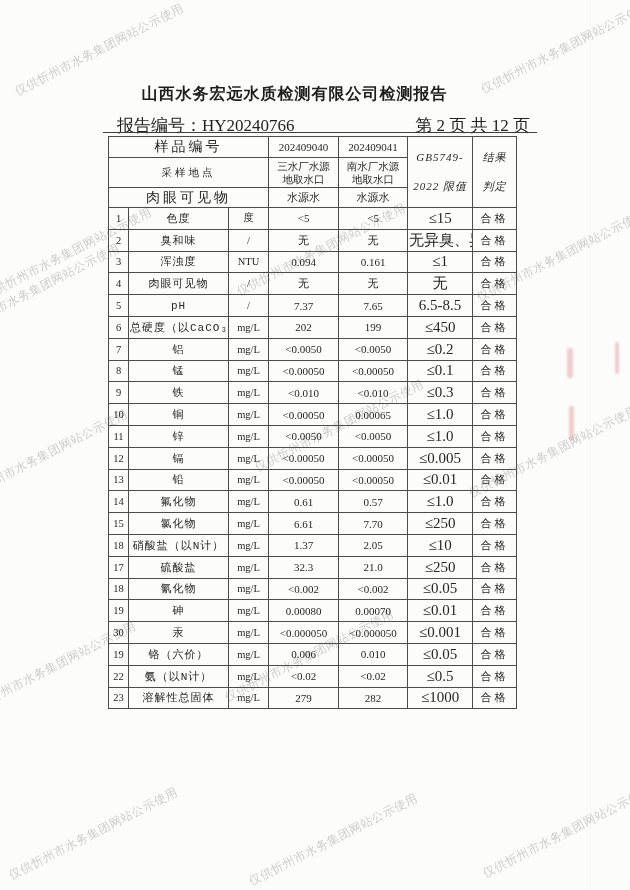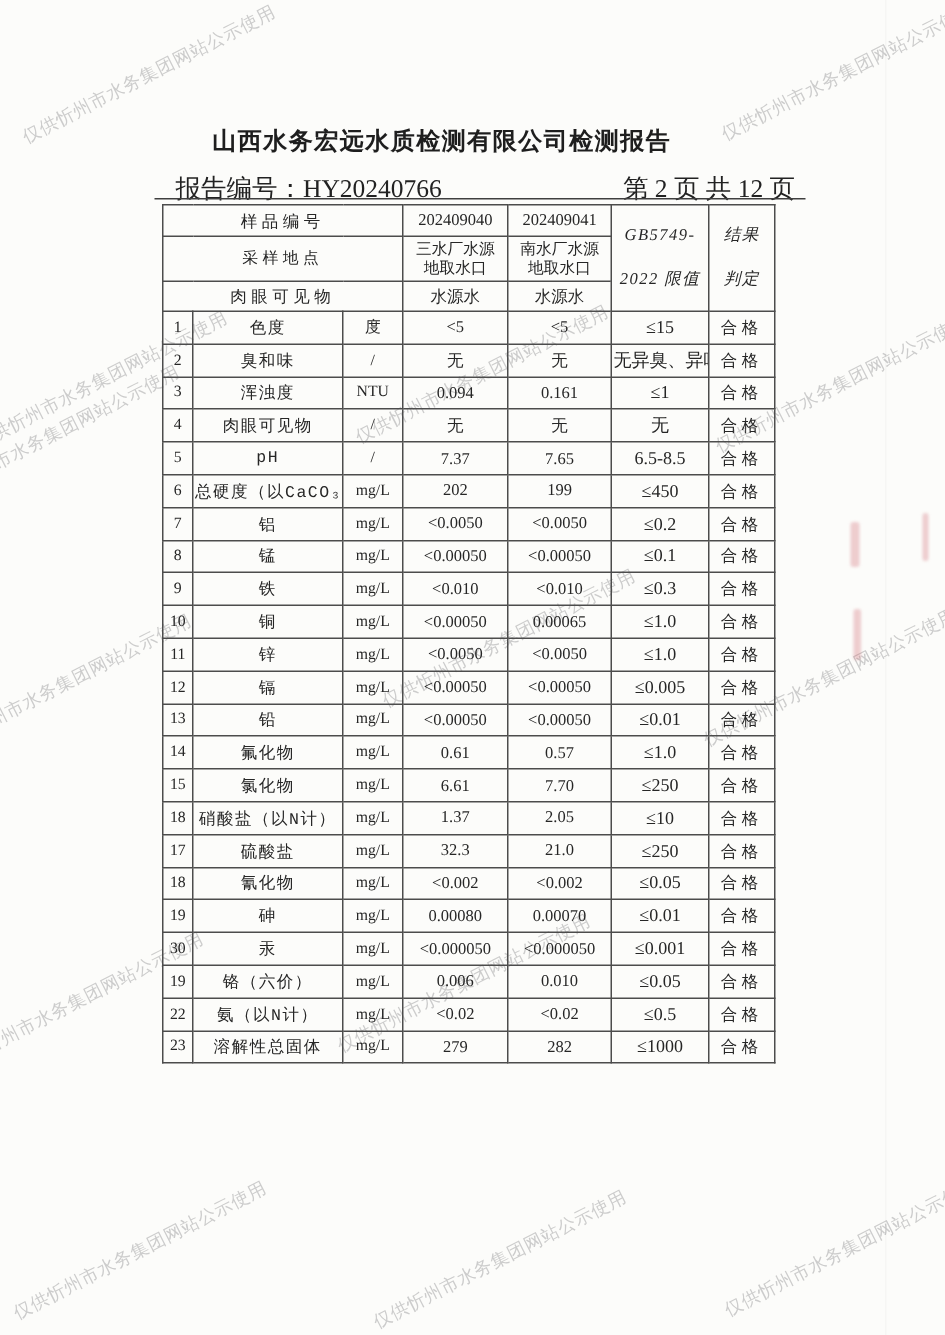--- a/index.html
+++ b/index.html
@@ -28,27 +28,27 @@
     border-collapse:collapse;table-layout:fixed;width:408px;
     font-size:11px;color:#262626;
   }
   table.report td{
     border:1px solid #4c4c4c;text-align:center;vertical-align:middle;
     padding:0 1px;overflow:hidden;
   }
   tr.hrowA td{height:20px;}
   tr.hrowB td{height:29px;font-size:10.5px;white-space:pre-line;line-height:13px;}
   tr.hrowC td{height:19px;}
-  td.hlabel{letter-spacing:3px;font-size:11px;}
+  td.hlabel{letter-spacing:3px;font-size:14px;}
   td.vspan{white-space:pre-line;line-height:29px;font-size:11px;letter-spacing:1px;font-style:italic;}
   tr.drow td{height:20.8px;}
   td.c-no{font-size:10.5px;}
   td.c-param{text-align:left;padding-left:6px;letter-spacing:1px;white-space:nowrap;font-family:Liberation Mono, monospace;}
   td.c-unit{font-size:10.5px;}
-  td.c-limit{white-space:nowrap;font-size:12px;}
+  td.c-limit{white-space:nowrap;font-size:15px;}
   td.c-result{letter-spacing:3px;}
   .wm{
     position:absolute;white-space:nowrap;
     font-size:12px;letter-spacing:0.5px;
     color:rgba(125,125,128,0.38);
     transform:rotate(-27deg);transform-origin:0 50%;
     pointer-events:none;user-select:none;
   }
   .stamp-mark{
     position:absolute;background:rgba(206,95,105,0.30);

